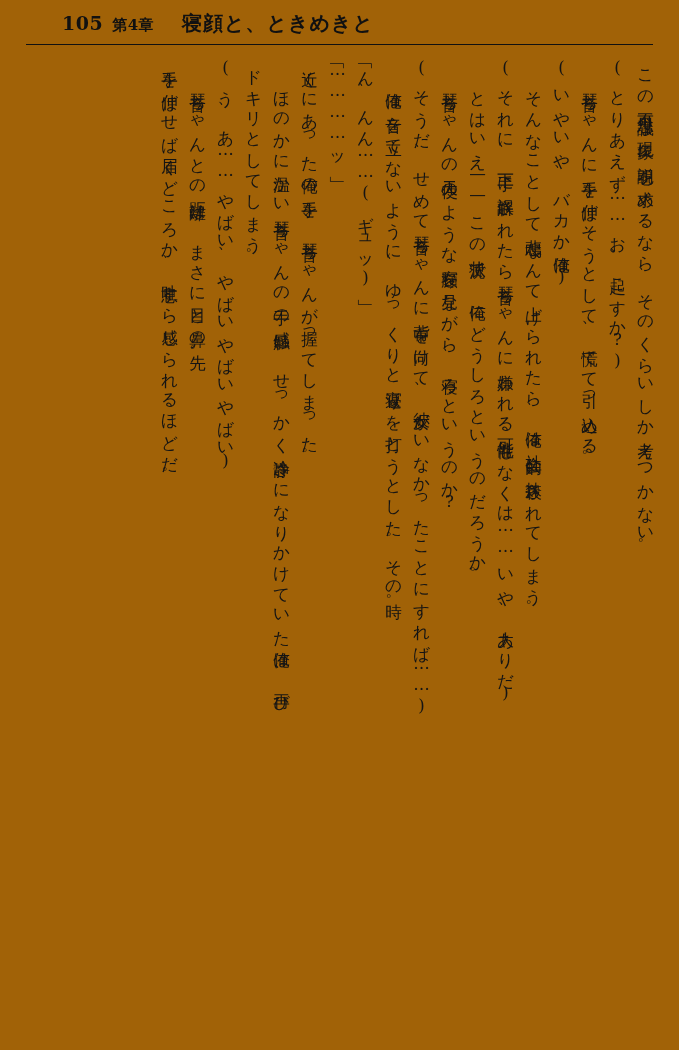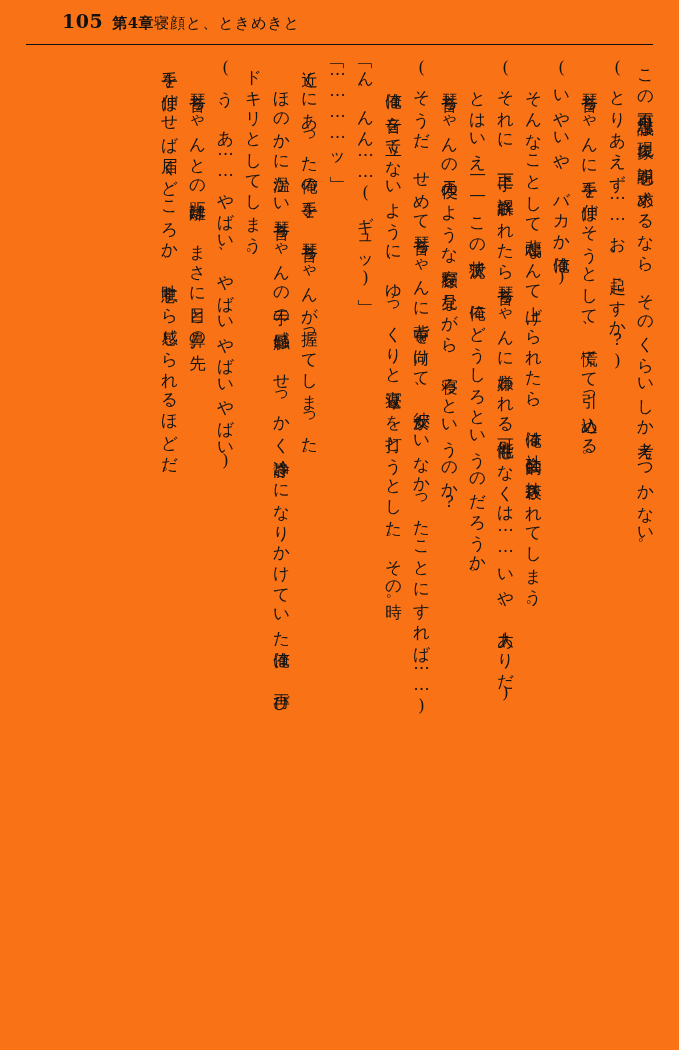--- a/index.html
+++ b/index.html
@@ -11,21 +11,21 @@
     width: 679px;
     height: 1050px;
     overflow: hidden;
     font-family: "DejaVu Serif", "Liberation Serif", serif;
     color: #111111;
   }
   .page {
     position: relative;
     width: 679px;
     height: 1050px;
-    background: #f97316;
+    background: #a16207;
     box-sizing: border-box;
     padding-left: 12px;
   }
   
   .header {
     position: absolute;
     top: 10px;
     left: 0;
     width: 679px;
     height: 30px;
@@ -41,23 +41,23 @@
     color: #111;
   }
   .chapter-label {
     font-size: 15px;
     font-weight: bold;
     margin-left: 9px;
     color: #111;
     letter-spacing: 0.5px;
   }
   .chapter-title {
-    font-size: 15px;
-    font-weight: normal;
-    margin-left: 0;
+    font-size: 20px;
+    font-weight: bold;
+    margin-left: 28px;
     color: #111;
     letter-spacing: 1px;
   }
   .header-rule {
     position: absolute;
     top: 44px;
     left: 26px;
     width: 627px;
     height: 1px;
     background: #111;

